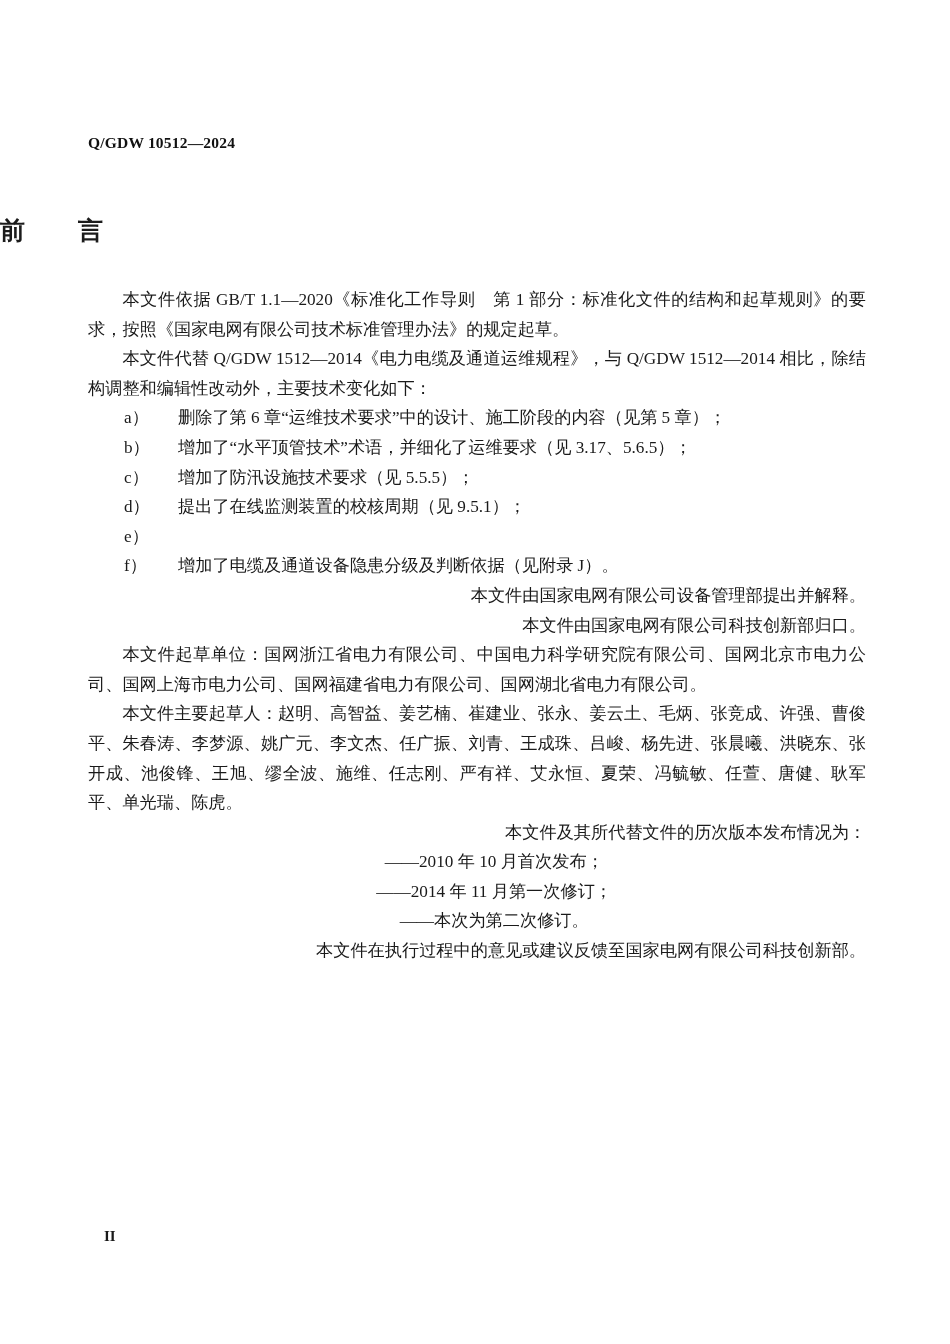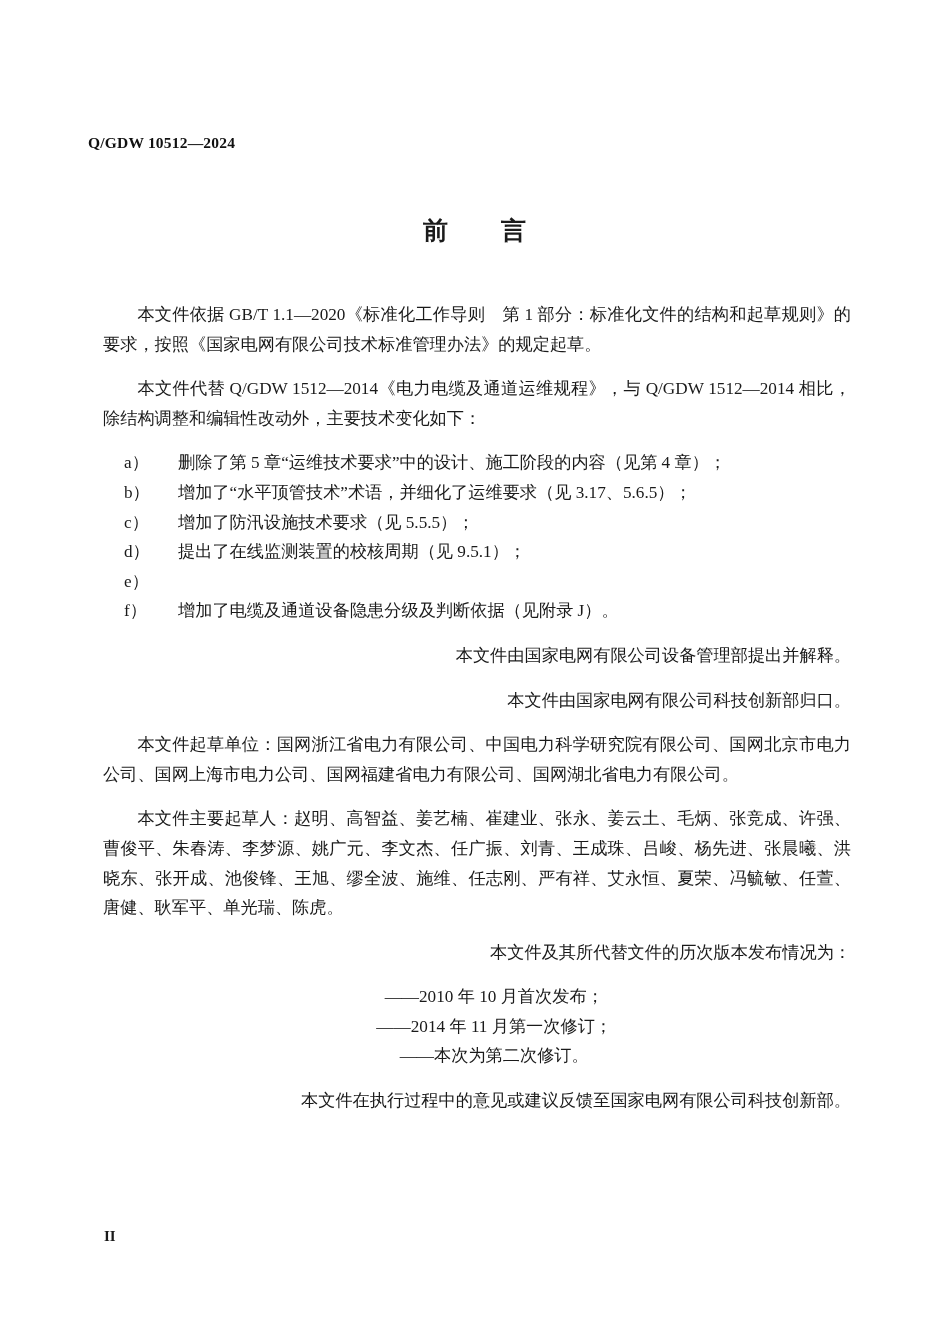--- a/index.html
+++ b/index.html
@@ -30,39 +30,39 @@
     color: #111111;
     white-space: nowrap;
   }
 
   
   .section-title {
     position: absolute;
     left: 0;
     right: 0;
     top: 214px;
-    text-align: center;
+    text-align: left;
     font-family: "DejaVu Sans", "Liberation Sans", sans-serif;
     font-weight: bold;
     font-size: 25px;
     letter-spacing: 1px;
     color: #1b1b1b;
     white-space: pre;
   }
 
   
   .body {
     position: absolute;
     left: 88px;
     top: 285px;
     width: 778px;
   }
 
   .para {
-    margin: 15px;
+    margin: 0;
     font-size: 17.2px;
     line-height: 29.6px;
     text-align: justify;
     text-justify: inter-character;
     text-indent: 2em;
     color: #1a1a1a;
     font-family: "Liberation Serif", "DejaVu Serif", serif;
   }
   .para.last-left {
     text-align: right;
@@ -126,21 +126,21 @@
 
   <div class="body">
 
     <p class="para">本文件依据 GB/T 1.1—2020《标准化工作导则　第 1 部分：标准化文件的结构和起草规则》的要求，按照《国家电网有限公司技术标准管理办法》的规定起草。</p>
 
     <p class="para">本文件代替 Q/GDW 1512—2014《电力电缆及通道运维规程》，与 Q/GDW 1512—2014 相比，除结构调整和编辑性改动外，主要技术变化如下：</p>
 
     <ul class="alpha-list">
       <li class="alpha-item">
         <span class="alpha-label">a）</span>
-        <span class="alpha-text">删除了第 5 章“运维技术要求”中的设计、施工阶段的内容（见第 4 章）；</span>
+        <span class="alpha-text">删除了第 6 章“运维技术要求”中的设计、施工阶段的内容（见第 5 章）；</span>
       </li>
       <li class="alpha-item">
         <span class="alpha-label">b）</span>
         <span class="alpha-text">增加了“水平顶管技术”术语，并细化了运维要求（见 3.17、5.6.5）；</span>
       </li>
       <li class="alpha-item">
         <span class="alpha-label">c）</span>
         <span class="alpha-text">增加了防汛设施技术要求（见 5.5.5）；</span>
       </li>
       <li class="alpha-item">

